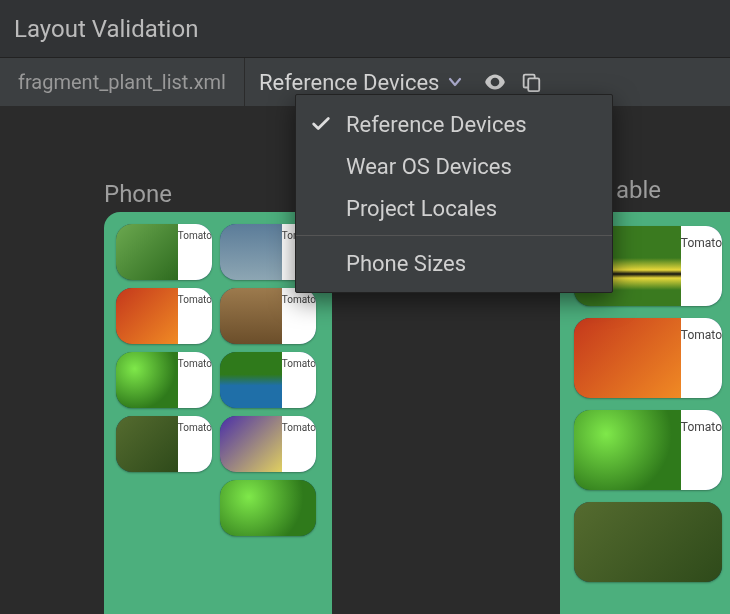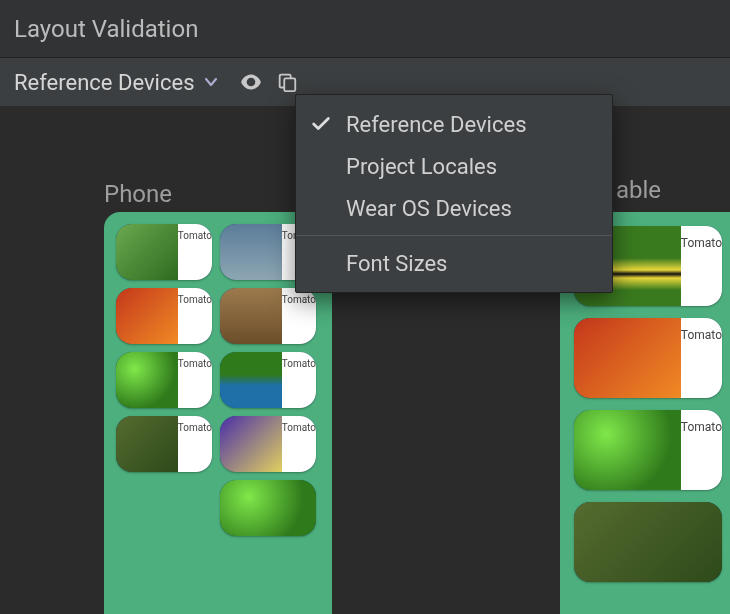--- a/index.html
+++ b/index.html
@@ -128,20 +128,23 @@
   .card-lg { width: 148px; }
 </style>
 </head>
 <body>
 
 <div class="title-bar">
   <h1>Layout Validation</h1>
 </div>
 
 <div class="tab-bar">
+  <div class="tab">
+    <span>fragment_plant_list.xml</span>
+  </div>
   <div class="ref-btn">
     <span>Reference Devices</span>
     <span class="icon-inline">
       <svg width="16" height="16" viewBox="0 0 16 16">
           <path d="M3 5l5 6 5-6" fill="none" stroke="#aac" stroke-width="2.2" stroke-linecap="round" stroke-linejoin="round"></path>
         </svg>
     </span>
   </div>
   <div class="icons-right">
     <span class="icon-inline">
@@ -229,22 +232,22 @@
 <div class="dropdown">
   <div class="item">
     <span class="check icon-inline">
       <svg width="22" height="22" viewBox="0 0 24 24">
           <path d="M4 12l5 5L20 6" fill="none" stroke="#ddd" stroke-width="3" stroke-linecap="round" stroke-linejoin="round"></path>
         </svg>
     </span>
     <span>Reference Devices</span>
   </div>
   <div class="item">
+    <span>Wear OS Devices</span>
+  </div>
+  <div class="item">
     <span>Project Locales</span>
   </div>
-  <div class="item">
-    <span>Wear OS Devices</span>
-  </div>
   <div class="sep"></div>
   <div class="item">
-    <span>Font Sizes</span>
+    <span>Phone Sizes</span>
   </div>
 </div>
 
 </body></html>

